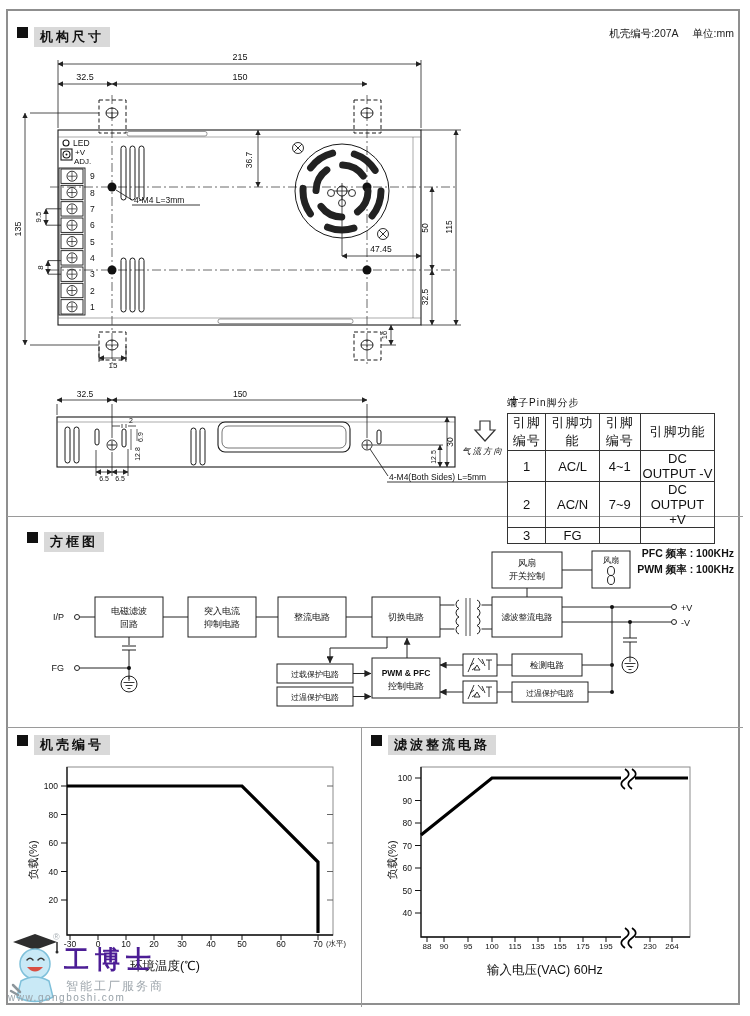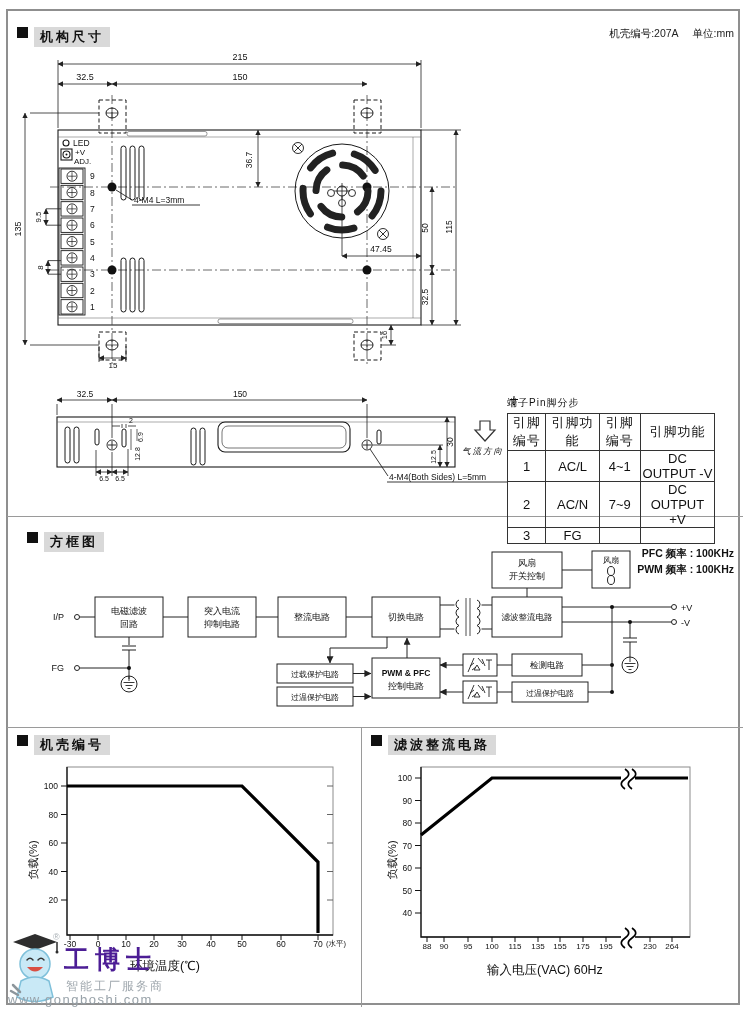--- a/index.html
+++ b/index.html
@@ -25,21 +25,21 @@
   table.pin{border-collapse:collapse;width:208px;}
   table.pin th,table.pin td{border:1px solid #333;font-size:13px;
       text-align:center;height:15px;padding:0 1px;font-weight:normal;color:#111;}
   table.pin th{letter-spacing:1px;}
   .gnd-ic{display:inline-block;vertical-align:-1px;margin-left:2px;}
   
   .logo-name{position:absolute;left:64px;top:943px;font-size:25px;font-weight:bold;
              color:#4c1d95;letter-spacing:6px;}
   .logo-reg{position:absolute;left:53px;top:932px;font-size:9px;color:#a9b0b6;}
   .logo-tag{position:absolute;left:66px;top:978px;font-size:12px;color:#a0a8ae;letter-spacing:2px;}
-  .logo-url{position:absolute;left:8px;top:992px;font-size:13px;color:#98a2a9;letter-spacing:1.5px;}
+  .logo-url{position:absolute;left:8px;top:992px;font-size:10px;color:#98a2a9;letter-spacing:1.5px;}
 </style>
 </head>
 <body>
 
 <div class="frame"></div>
 <div class="hr" style="top:516px"></div>
 <div class="hr" style="top:727px"></div>
 <div class="vr" style="left:361px;top:727px;height:280px"></div>
 
 <div class="sec-h" style="left:17px;top:27px">

